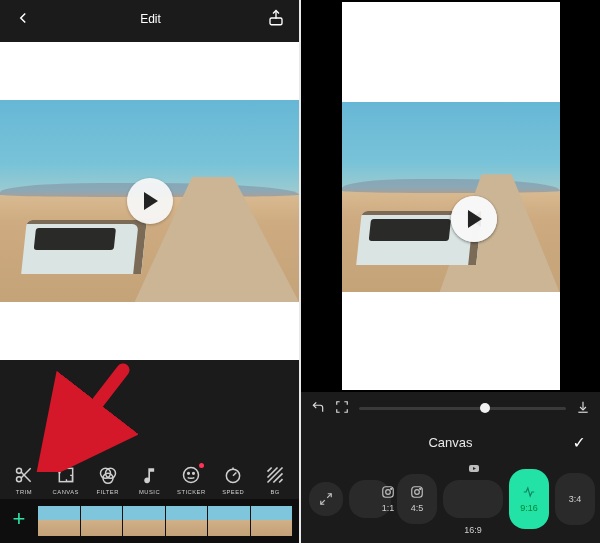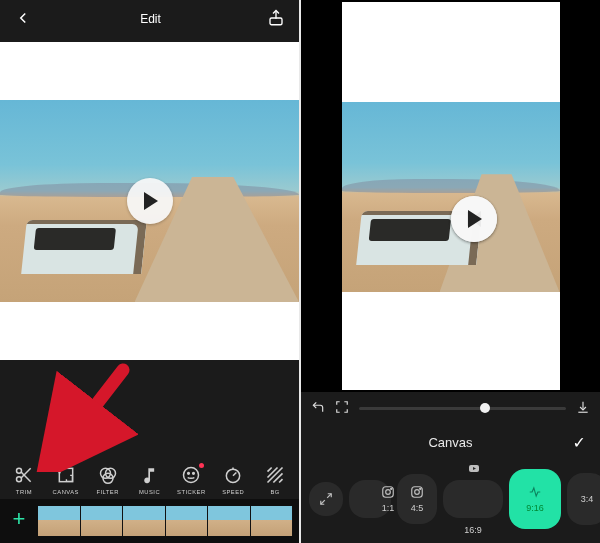--- a/index.html
+++ b/index.html
@@ -479,21 +479,21 @@
             </svg></span>
           <span>4:5</span>
         </div>
         <div class="ratio" style="width: 60px; height: 38px; gap: 48px;">
           <span class="ricon"><svg viewBox="0 0 24 24" width="16" height="12" fill="#cfcfcf">
               <rect x="2" y="4" width="20" height="14" rx="4"></rect>
               <polygon points="10,8 16,11 10,14" fill="#2a2a2a"></polygon>
             </svg></span>
           <span>16:9</span>
         </div>
-        <div class="ratio sel" style="width: 52px; height: 60px;">
+        <div class="ratio sel" style="width: 40px; height: 60px;">
           <span class="ricon"><svg viewBox="0 0 24 24" width="14" height="14" fill="none" stroke="#0a7a57" stroke-width="2">
               <path d="M3 12h4l3-7 4 14 3-7h4"></path>
             </svg></span>
           <span>9:16</span>
         </div>
         <div class="ratio" style="width: 40px; height: 52px;">
           <span>3:4</span>
         </div>
       </div>
 

